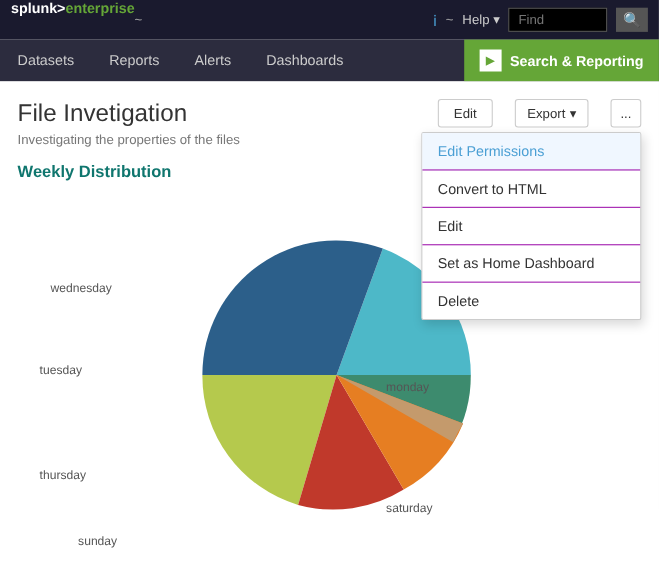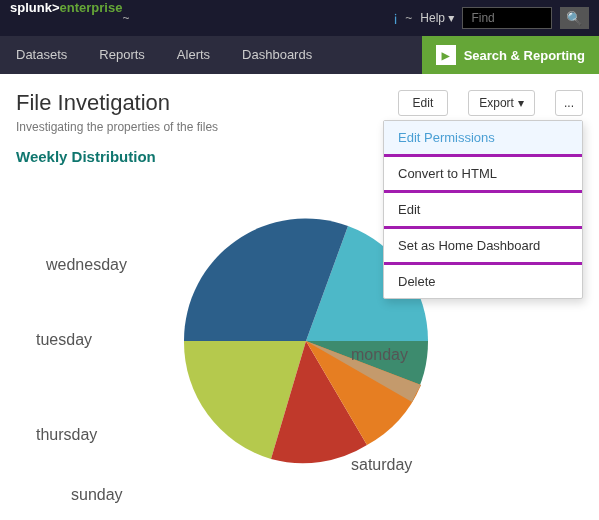--- a/index.html
+++ b/index.html
@@ -178,21 +178,21 @@
       box-shadow: 2px 4px 10px rgba(0,0,0,0.15);
       z-index: 100;
       width: 200px;
       border-radius: 2px;
     }
     .dropdown-item {
       padding: 9px 14px;
       font-size: 13px;
       color: #333;
       cursor: pointer;
-      border-bottom: 3px solid #a21caf;
+      border-bottom: 1px solid #a21caf;
     }
     .dropdown-item:last-child { border-bottom: none; }
     .dropdown-item:first-child {
       color: #4a9fd4;
       background: #f0f7ff;
     }
 
     
     .chart-area {
       margin-top: 6px;
@@ -208,21 +208,21 @@
       position: relative;
       width: 580px;
       height: 340px;
       display: flex;
       align-items: center;
       justify-content: center;
     }
 
     .pie-label {
       position: absolute;
-      font-size: 16px;
+      font-size: 11px;
       color: #555;
     }
   </style>
 </head>
 <body>
 
 <div class="top-bar">
   <div class="splunk-logo">
     splunk&gt;<span>enterprise</span>
   </div>

